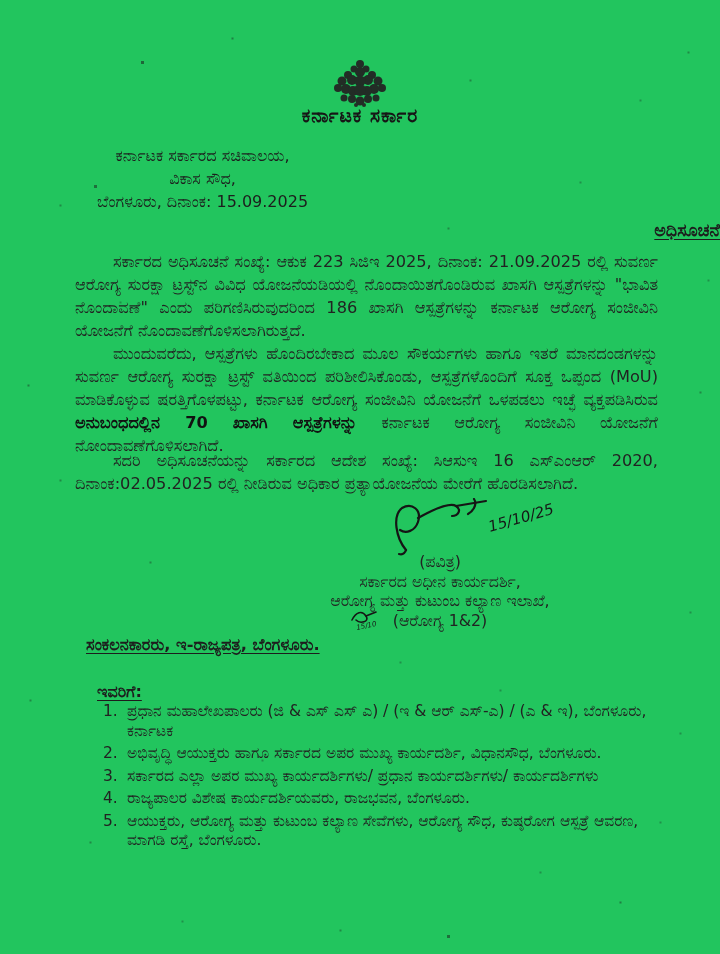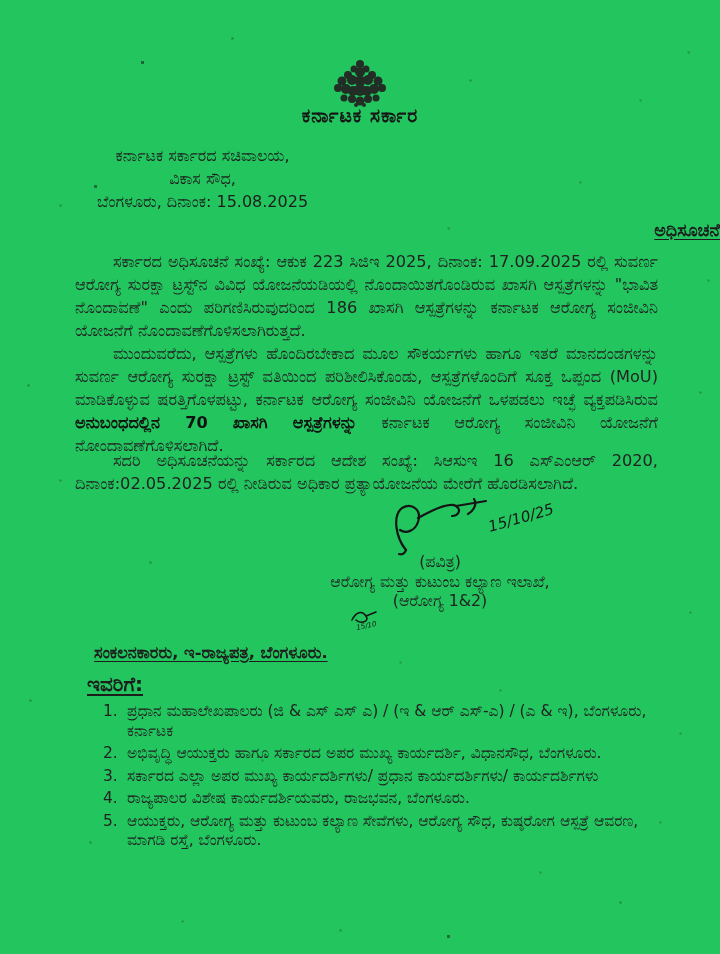--- a/index.html
+++ b/index.html
@@ -73,27 +73,27 @@
   .p2{top:342px;}
   .p3{top:449px;}
   .para b{font-weight:bold;color:#111;}
   .sig-svg{position:absolute;left:378px;top:498px;}
   .sig-block{
     position:absolute;left:315px;top:552px;width:250px;
     text-align:center;font-size:15.8px;line-height:19.5px;color:#222;
   }
   .sig-initial{position:absolute;left:350px;top:608px;}
   .compiler{
-    position:absolute;left:85px;top:634px;margin:9px;
+    position:absolute;left:85px;top:634px;margin:1px;
     font-size:16.3px;font-weight:bold;
     text-decoration:underline;text-underline-offset:3px;
   }
   .to-label{
-    position:absolute;left:85px;top:670px;margin:2px;
-    font-size:20px;font-weight:bold;
+    position:absolute;left:85px;top:670px;margin:12px;
+    font-size:16px;font-weight:bold;
     text-decoration:underline;text-underline-offset:3px;
   }
   .recipients{position:absolute;left:103px;top:702px;width:562px;}
   .recipient{display:flex;margin:0 0 3px 0;font-size:15.5px;line-height:19.5px;color:#222;}
   .recipient .num{width:24px;flex:0 0 24px;}
   .recipient .txt{flex:1;}
   .hand{font-style:italic;fill:#161616;font-family:"DejaVu Sans",sans-serif;}
 </style>
 </head>
 <body>
@@ -132,47 +132,48 @@
       </g>
     </svg>
   </div>
 
   <div class="org-title">ಕರ್ನಾಟಕ ಸರ್ಕಾರ</div>
 
   <div class="ref-row">
     <div class="addr">
       <div>ಕರ್ನಾಟಕ ಸರ್ಕಾರದ ಸಚಿವಾಲಯ,</div>
       <div>ವಿಕಾಸ ಸೌಧ,</div>
-      <div>ಬೆಂಗಳೂರು, ದಿನಾಂಕ: 15.08.2025</div>
+      <div>ಬೆಂಗಳೂರು, ದಿನಾಂಕ: 15.09.2025</div>
     </div>
   </div>
 
   <div class="heading">ಅಧಿಸೂಚನೆ</div>
 
-  <p class="para p1">ಸರ್ಕಾರದ ಅಧಿಸೂಚನೆ ಸಂಖ್ಯೆ: ಆಕುಕ 223 ಸಿಜಿಇ 2025, ದಿನಾಂಕ: 17.09.2025 ರಲ್ಲಿ ಸುವರ್ಣ ಆರೋಗ್ಯ ಸುರಕ್ಷಾ ಟ್ರಸ್ಟ್‌ನ ವಿವಿಧ ಯೋಜನೆಯಡಿಯಲ್ಲಿ ನೊಂದಾಯಿತಗೊಂಡಿರುವ ಖಾಸಗಿ ಆಸ್ಪತ್ರೆಗಳನ್ನು "ಭಾವಿತ ನೊಂದಾವಣೆ" ಎಂದು ಪರಿಗಣಿಸಿರುವುದರಿಂದ 186 ಖಾಸಗಿ ಆಸ್ಪತ್ರೆಗಳನ್ನು ಕರ್ನಾಟಕ ಆರೋಗ್ಯ ಸಂಜೀವಿನಿ ಯೋಜನೆಗೆ ನೊಂದಾವಣೆಗೊಳಿಸಲಾಗಿರುತ್ತದೆ.</p>
+  <p class="para p1">ಸರ್ಕಾರದ ಅಧಿಸೂಚನೆ ಸಂಖ್ಯೆ: ಆಕುಕ 223 ಸಿಜಿಇ 2025, ದಿನಾಂಕ: 21.09.2025 ರಲ್ಲಿ ಸುವರ್ಣ ಆರೋಗ್ಯ ಸುರಕ್ಷಾ ಟ್ರಸ್ಟ್‌ನ ವಿವಿಧ ಯೋಜನೆಯಡಿಯಲ್ಲಿ ನೊಂದಾಯಿತಗೊಂಡಿರುವ ಖಾಸಗಿ ಆಸ್ಪತ್ರೆಗಳನ್ನು "ಭಾವಿತ ನೊಂದಾವಣೆ" ಎಂದು ಪರಿಗಣಿಸಿರುವುದರಿಂದ 186 ಖಾಸಗಿ ಆಸ್ಪತ್ರೆಗಳನ್ನು ಕರ್ನಾಟಕ ಆರೋಗ್ಯ ಸಂಜೀವಿನಿ ಯೋಜನೆಗೆ ನೊಂದಾವಣೆಗೊಳಿಸಲಾಗಿರುತ್ತದೆ.</p>
 
   <p class="para p2"><span>ಮುಂದುವರೆದು, ಆಸ್ಪತ್ರೆಗಳು ಹೊಂದಿರಬೇಕಾದ ಮೂಲ ಸೌಕರ್ಯಗಳು ಹಾಗೂ ಇತರೆ ಮಾನದಂಡಗಳನ್ನು ಸುವರ್ಣ ಆರೋಗ್ಯ ಸುರಕ್ಷಾ ಟ್ರಸ್ಟ್ ವತಿಯಿಂದ ಪರಿಶೀಲಿಸಿಕೊಂಡು, ಆಸ್ಪತ್ರೆಗಳೊಂದಿಗೆ ಸೂಕ್ತ ಒಪ್ಪಂದ (MoU) ಮಾಡಿಕೊಳ್ಳುವ ಷರತ್ತಿಗೊಳಪಟ್ಟು, ಕರ್ನಾಟಕ ಆರೋಗ್ಯ ಸಂಜೀವಿನಿ ಯೋಜನೆಗೆ ಒಳಪಡಲು ಇಚ್ಛೆ ವ್ಯಕ್ತಪಡಿಸಿರುವ </span><b>ಅನುಬಂಧದಲ್ಲಿನ 70 ಖಾಸಗಿ ಆಸ್ಪತ್ರೆಗಳನ್ನು</b><span> ಕರ್ನಾಟಕ ಆರೋಗ್ಯ ಸಂಜೀವಿನಿ ಯೋಜನೆಗೆ ನೋಂದಾವಣೆಗೊಳಿಸಲಾಗಿದೆ.</span></p>
 
   <p class="para p3">ಸದರಿ ಅಧಿಸೂಚನೆಯನ್ನು ಸರ್ಕಾರದ ಆದೇಶ ಸಂಖ್ಯೆ: ಸಿಆಸುಇ 16 ಎಸ್ಎಂಆರ್ 2020, ದಿನಾಂಕ:02.05.2025 ರಲ್ಲಿ ನೀಡಿರುವ ಅಧಿಕಾರ ಪ್ರತ್ಯಾಯೋಜನೆಯ ಮೇರೆಗೆ ಹೊರಡಿಸಲಾಗಿದೆ.</p>
 
   <div class="sig-svg">
     <svg width="200" height="60" viewBox="0 0 200 60" aria-hidden="true">
       <g fill="none" stroke="#151515" stroke-width="2.2" stroke-linecap="round">
         <path d="M28,52 C18,40 14,18 24,10 C34,4 44,12 40,24 C37,33 28,36 22,32"></path>
         <path d="M28,52 C27,55 25,57 21,56"></path>
         <path d="M40,20 C58,10 72,4 78,8 C84,12 80,18 74,18"></path>
         <path d="M78,8 L108,3"></path>
         <path d="M96,1 C100,7 94,14 90,16"></path>
       </g>
       <text class="hand" x="112" y="34" font-size="15" transform="rotate(-16 112 34)">15/10/25</text>
     </svg>
   </div>
 
   <div class="sig-block">
     <div>(ಪವಿತ್ರ)</div>
+    <div>ಸರ್ಕಾರದ ಅಧೀನ ಕಾರ್ಯದರ್ಶಿ,</div>
     <div>ಆರೋಗ್ಯ ಮತ್ತು ಕುಟುಂಬ ಕಲ್ಯಾಣ ಇಲಾಖೆ,</div>
     <div>(ಆರೋಗ್ಯ 1&amp;2)</div>
   </div>
 
   <div class="sig-initial">
     <svg width="30" height="24" viewBox="0 0 30 24" aria-hidden="true">
       <g fill="none" stroke="#151515" stroke-width="1.6" stroke-linecap="round">
         <path d="M2,12 C6,4 12,2 16,8 C20,14 10,16 6,12"></path>
         <path d="M16,8 L26,4"></path>
       </g>

